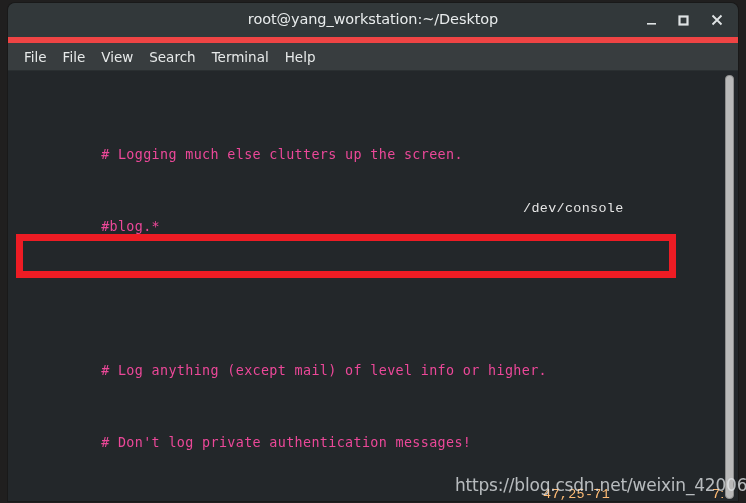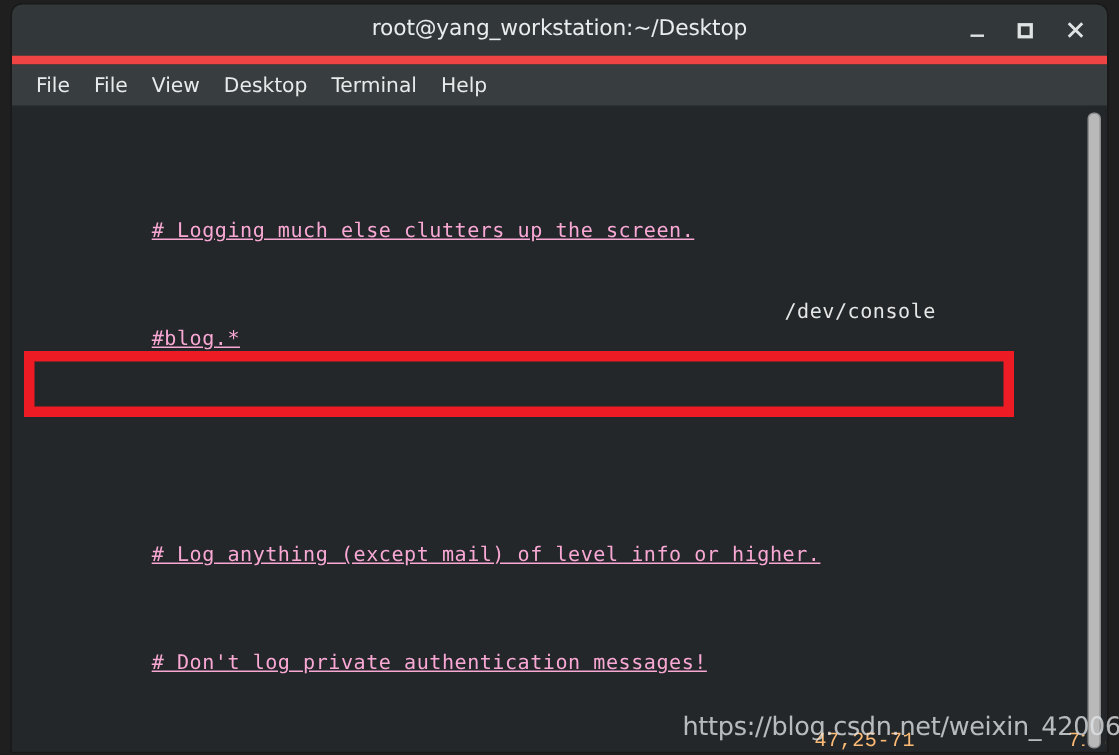--- a/index.html
+++ b/index.html
@@ -97,26 +97,27 @@
     left: 9px;
     top: 3px;
     right: 20px;
     font-family: "DejaVu Sans Mono", monospace;
     font-size: 13.4px;
     line-height: 18px;
     white-space: pre;
     letter-spacing: 0.35px;
   }
   .line { height: 18px; position: relative; }
-  .cmt { color: #f9a8d4; text-decoration: underline; }
+  .cmt { color: #ec4899; }
   .txt { color: #e6e6e6; }
   .right-col {
     position: absolute;
     left: 506px;
     top: 0;
+    font-family: Liberation Mono, monospace;
   }
 
   
   #status {
     position: absolute;
     left: 9px;
     right: 22px;
     bottom: 2px;
     height: 18px;
     font-family: Liberation Mono, monospace;
@@ -204,21 +205,21 @@
             <path d="M2.5 2.5 L11.5 11.5 M11.5 2.5 L2.5 11.5" stroke="#dfe3e4" stroke-width="1.9" fill="none"></path>
           </svg>
         </span>
       </div>
     </div>
 
     <div id="menubar">
       <div class="menu-item">File</div>
       <div class="menu-item">File</div>
       <div class="menu-item">View</div>
-      <div class="menu-item">Desktop</div>
+      <div class="menu-item">Search</div>
       <div class="menu-item">Terminal</div>
       <div class="menu-item">Help</div>
     </div>
 
     <div id="terminal">
 
       <div id="term-lines">
 
         <div class="line">
           <span class="cmt"># Logging much else clutters up the screen.</span>

